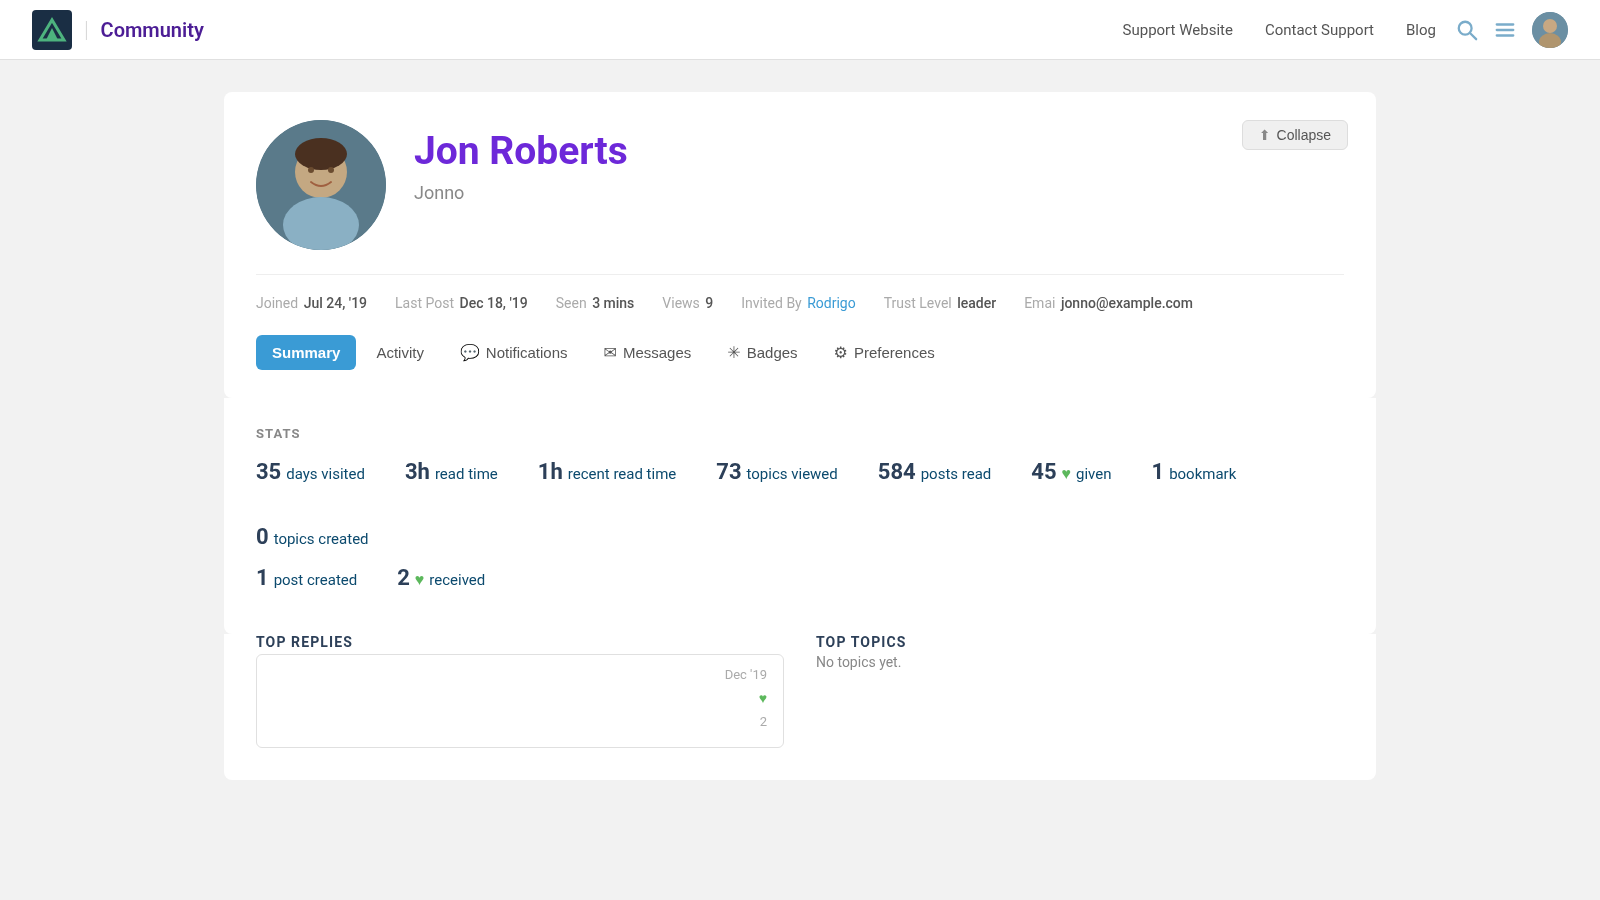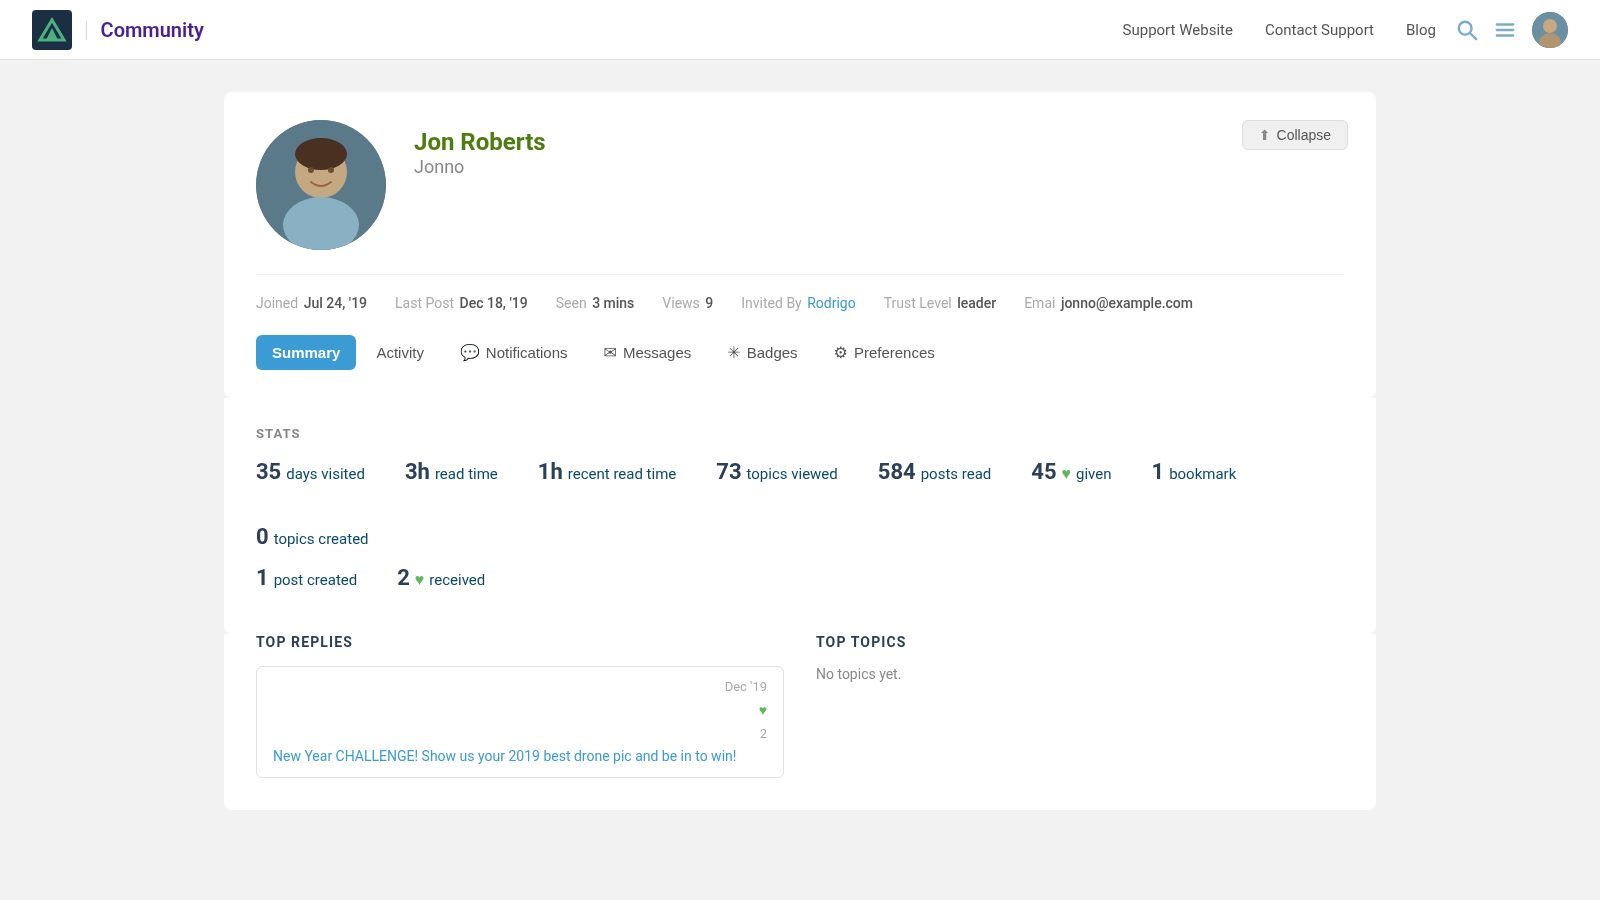--- a/index.html
+++ b/index.html
@@ -106,24 +106,24 @@
       overflow: hidden;
       flex-shrink: 0;
       display: flex;
       align-items: center;
       justify-content: center;
     }
     .profile-info {
       padding-top: 8px;
     }
     .profile-name {
-      font-size: 24px;
+      font-size: 39px;
       font-weight: 700;
-      color: #4d7c0f;
-      margin-bottom: 0;
+      color: #6d28d9;
+      margin-bottom: 8px;
     }
     .profile-username {
       font-size: 18px;
       color: #888;
     }
     .collapse-btn {
       position: absolute;
       top: 28px;
       right: 28px;
       background: #f0f0f0;
@@ -246,21 +246,21 @@
       margin-top: 0;
       background: #fff;
       padding: 0 32px 32px;
       border-radius: 0 0 8px 8px;
     }
     .section-title {
       font-size: 14px;
       font-weight: 700;
       color: #2d4059;
       letter-spacing: 0.08em;
-      margin-bottom: 16px;
+      margin-bottom: 4px;
     }
     .reply-card {
       border: 1px solid #e0e0e0;
       border-radius: 6px;
       padding: 12px 16px;
     }
     .reply-meta {
       font-size: 13px;
       color: #aaa;
       margin-bottom: 6px;
@@ -468,21 +468,20 @@
   <div class="bottom-grid">
 
     <div>
       <div class="section-title">TOP REPLIES</div>
       <div class="reply-card">
         <div class="reply-meta">
           <span>Dec '19</span>
           <span class="heart-icon">♥</span>
           <span>2</span>
         </div>
-        <a class="reply-link">New Year CHALLENGE! Show us your 2019 best drone pic and be in to win!</a>
       </div>
     </div>
 
     <div>
       <div class="section-title">TOP TOPICS</div>
       <div class="no-topics">No topics yet.</div>
     </div>
   </div>
 </div>
 

